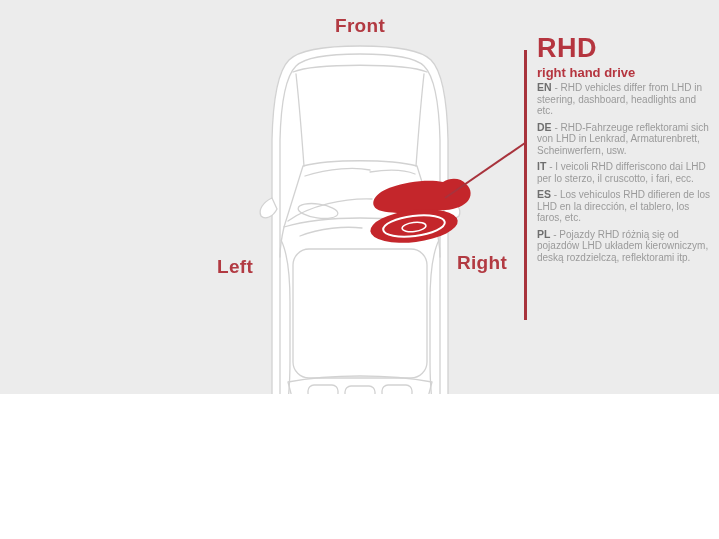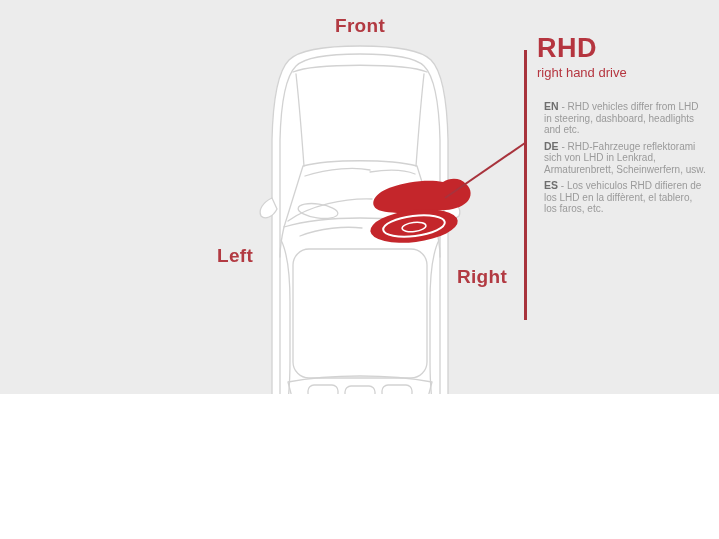--- a/index.html
+++ b/index.html
@@ -7,38 +7,38 @@
     position:relative; width:719px; height:394px;
     background:#ececec; overflow:hidden;
     font-family:"Liberation Sans", sans-serif;
   }
   .car-layer { position:absolute; left:0; top:0; }
   .orient-label {
     position:absolute; color:#b23a42; font-weight:bold;
     font-size:19px; letter-spacing:0.3px;
   }
   #label-front { left:335px; top:15px; }
-  #label-left  { left:217px; top:245px;text-align:right; }
-  #label-right { left:457px; top:266px; }
+  #label-left  { left:217px; top:256px;text-align:right; }
+  #label-right { left:457px; top:252px; }
   #label-rear  { left:344px; top:498px;margin-left:20px; }
 
   .accent-bar {
     position:absolute; left:524px; top:50px; width:3px; height:270px;
     background:#a8333c;
   }
   .info-panel { position:absolute; left:537px; top:35px; width:177px; }
   .info-panel .title {
     color:#b5353f; font-size:27px; font-weight:800; line-height:1;
     letter-spacing:0.5px; margin:0;
   }
   .info-panel .subtitle {
-    color:#b5353f; font-size:13px; font-weight:normal; margin:3px 0 21px;
+    color:#b5353f; font-size:13px; font-weight:bold; margin:3px 0 2px;
   }
   .info-panel p.entry {
-    font-size:10px; line-height:11.5px; color:#9a9a9a; margin:0 7px 5px;
+    font-size:10px; line-height:11.5px; color:#9a9a9a; margin:0 0 5px;
   }
   .info-panel p.entry b { color:#6e6e6e; font-size:10.5px; }
 
   .logo-card {
     position:absolute; left:518px; top:456px; width:194px; height:78px;
     background:#ffffff;
   }
   .store-row {
     display:flex; align-items:center; justify-content:center;
     gap:6px; margin-top:9px; height:16px;
@@ -133,21 +133,23 @@
   <div class="orient-label" id="label-rear">Rear</div>
 
   <div class="accent-bar"></div>
 
   <div class="info-panel">
     <h1 class="title">RHD</h1>
     <div class="subtitle">right hand drive</div>
 
     <p class="entry"><b>EN</b> <span>- RHD vehicles differ from LHD in steering, dashboard, headlights and etc.</span></p>
     <p class="entry"><b>DE</b> <span>- RHD-Fahrzeuge reflektorami sich von LHD in Lenkrad, Armaturenbrett, Scheinwerfern, usw.</span></p>
-    <p class="entry"><b>ES</b> <span>- Los vehiculos RHD difieren de los LHD en la diffèrent, el tablero, los faros, etc.</span></p>
+    <p class="entry"><b>IT</b> <span>- I veicoli RHD differiscono dai LHD per lo sterzo, il cruscotto, i fari, ecc.</span></p>
+    <p class="entry"><b>ES</b> <span>- Los vehiculos RHD difieren de los LHD en la dirección, el tablero, los faros, etc.</span></p>
+    <p class="entry"><b>PL</b> <span>- Pojazdy RHD różnią się od pojazdów LHD układem kierowniczym, deską rozdzielczą, reflektorami itp.</span></p>
   </div>
 
   <div class="logo-card">
     <div class="store-row">
       <span class="store-line"></span>
       <span class="store-text">ST</span>
       <span class="o-ring"></span>
       <span class="store-text">RE</span>
       <span class="store-line"></span>
     </div>

